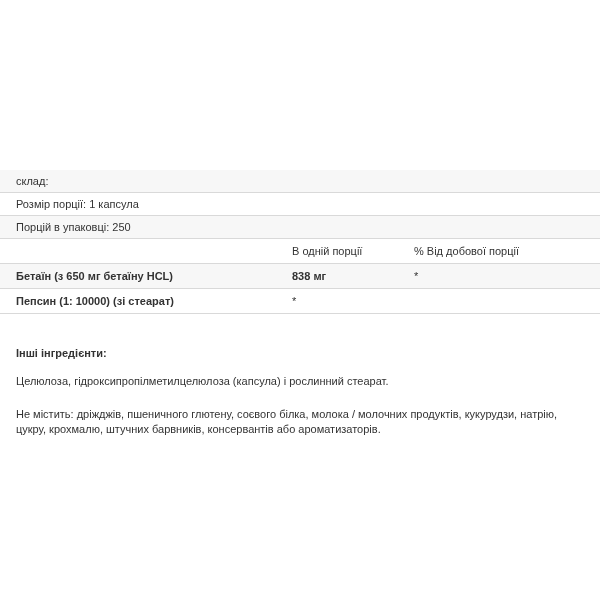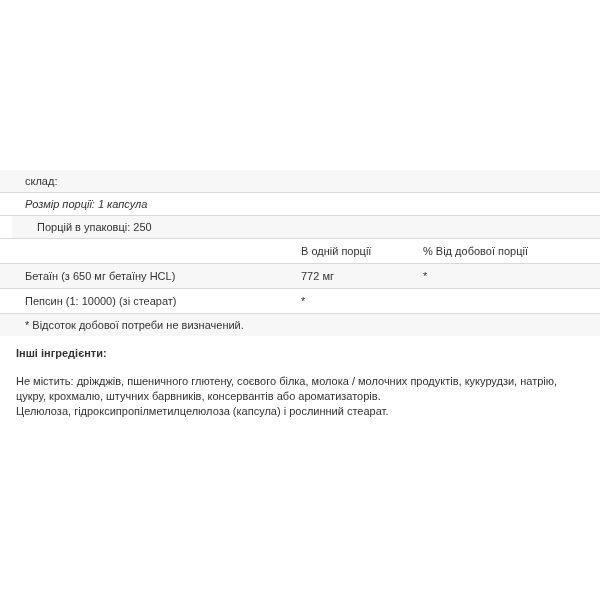--- a/index.html
+++ b/index.html
@@ -24,38 +24,38 @@
     position: absolute;
     top: 170px;
     left: 0;
     width: 600px;
   }
   .band {
     background: #f7f7f7;
   }
   .row {
     box-sizing: border-box;
-    padding: 0 25px;
+    padding: 0 16px;
     display: flex;
     align-items: center;
     font-size: 11px;
     line-height: 14px;
   }
   .row .c1 { flex: 0 0 276px; }
   .row .c2 { flex: 0 0 122px; }
   .row .c3 { flex: 1 1 auto; }
 
   .r-title      { height: 22px; }
-  .r-serving    { height: 22px; font-style: italic; }
-  .r-count      { height: 22px; margin-left: 12px; }
+  .r-serving    { height: 22px; }
+  .r-count      { height: 22px; }
   .r-headers    { height: 24px; align-items: center; }
   .r-item       { height: 24px; }
   .r-note       { height: 22px; }
 
-  .bold { font-weight: normal; }
+  .bold { font-weight: bold; }
 
   .sep {
     height: 1px;
     background: #d9d9d9;
     margin: 0;
   }
 
   .lower {
     position: absolute;
     top: 346px;
@@ -108,38 +108,35 @@
     <div class="row r-headers">
       <span class="c1"></span>
       <span class="c2">В одній порції</span>
       <span class="c3">% Від добової порції</span>
     </div>
 
     <div class="sep"></div>
 
     <div class="row r-item band">
       <span class="c1 bold">Бетаїн (з 650 мг бетаїну HCL)</span>
-      <span class="c2 bold">772 мг</span>
+      <span class="c2 bold">838 мг</span>
       <span class="c3">*</span>
     </div>
 
     <div class="sep"></div>
 
     <div class="row r-item">
       <span class="c1 bold">Пепсин (1: 10000) (зі стеарат)</span>
       <span class="c3">*</span>
     </div>
 
     <div class="sep"></div>
 
-    <div class="row r-note band">
-      <span class="c3">* Відсоток добової потреби не визначений.</span>
-    </div>
 
   </div>
 
   <div class="lower">
     <p class="heading">Інші інгредієнти:</p>
+    <p class="para">Целюлоза, гідроксипропілметилцелюлоза (капсула) і рослинний стеарат.</p>
     <p class="para last">Не містить: дріжджів, пшеничного глютену, соєвого білка, молока / молочних продуктів, кукурудзи, натрію, цукру, крохмалю, штучних барвників, консервантів або ароматизаторів.</p>
-    <p class="para">Целюлоза, гідроксипропілметилцелюлоза (капсула) і рослинний стеарат.</p>
   </div>
 
 </div>
 
 </body></html>

